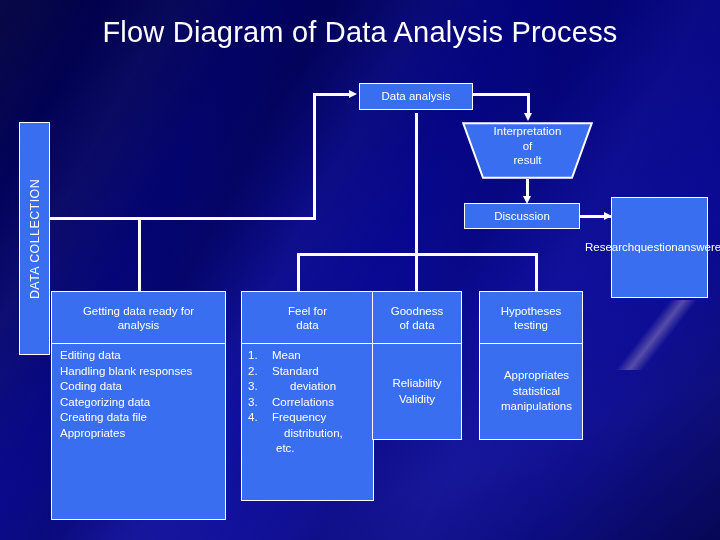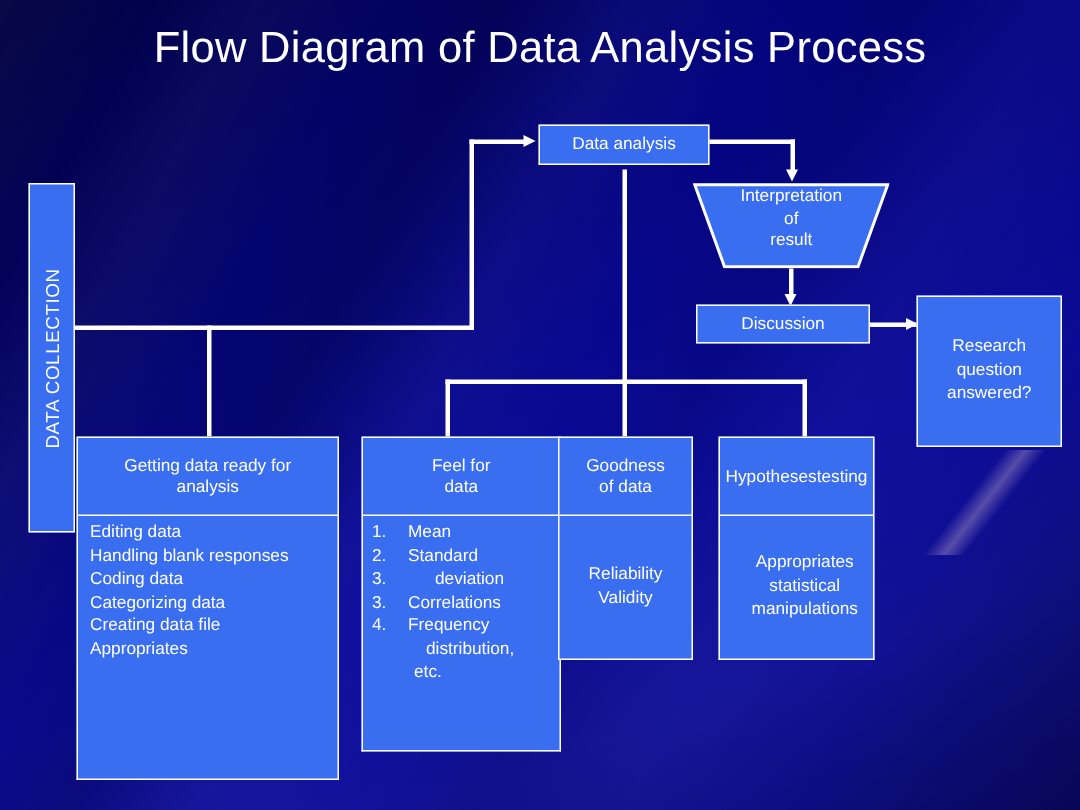--- a/index.html
+++ b/index.html
@@ -235,21 +235,21 @@
       <div>Interpretation</div>
       <div>of</div>
       <div>result</div>
     </div>
   </div>
 
   <div class="box" style="left:464px; top:203px; width:116px; height:26px; line-height:24px; font-size:11.5px;">
     <span class="t">Discussion</span>
   </div>
 
-  <div class="box centerbody" style="left:611px; top:197px; width:97px; height:101px; font-size:11.5px; line-height:15.5px; flex-direction:column;">
+  <div class="box centerbody" style="left:611px; top:197px; width:97px; height:101px; font-size:11.5px; line-height:15.5px; ">
     <span class="t">Research</span>
     <span class="t">question</span>
     <span class="t">answered?</span>
   </div>
 
   <div class="col" style="left:51px; top:291px; width:175px;">
     <div class="head" style="height:53px; flex-direction:column;">
       <span>Getting data ready for</span>
       <span>analysis</span>
     </div>
@@ -299,21 +299,21 @@
       <span>Goodness</span>
       <span>of data</span>
     </div>
     <div class="body centerbody" style="height:96px; flex-direction:column;">
       <span>Reliability</span>
       <span>Validity</span>
     </div>
   </div>
 
   <div class="col" style="left:479px; top:291px; width:104px;">
-    <div class="head" style="height:53px; flex-direction:row;">
+    <div class="head" style="height:53px; flex-direction:column;">
       <span>Hypotheses</span>
       <span>testing</span>
     </div>
     <div class="body centerbody" style="height:96px; flex-direction:column;padding-left:11px;">
       <span>Appropriates</span>
       <span>statistical</span>
       <span>manipulations</span>
     </div>
   </div>
 

